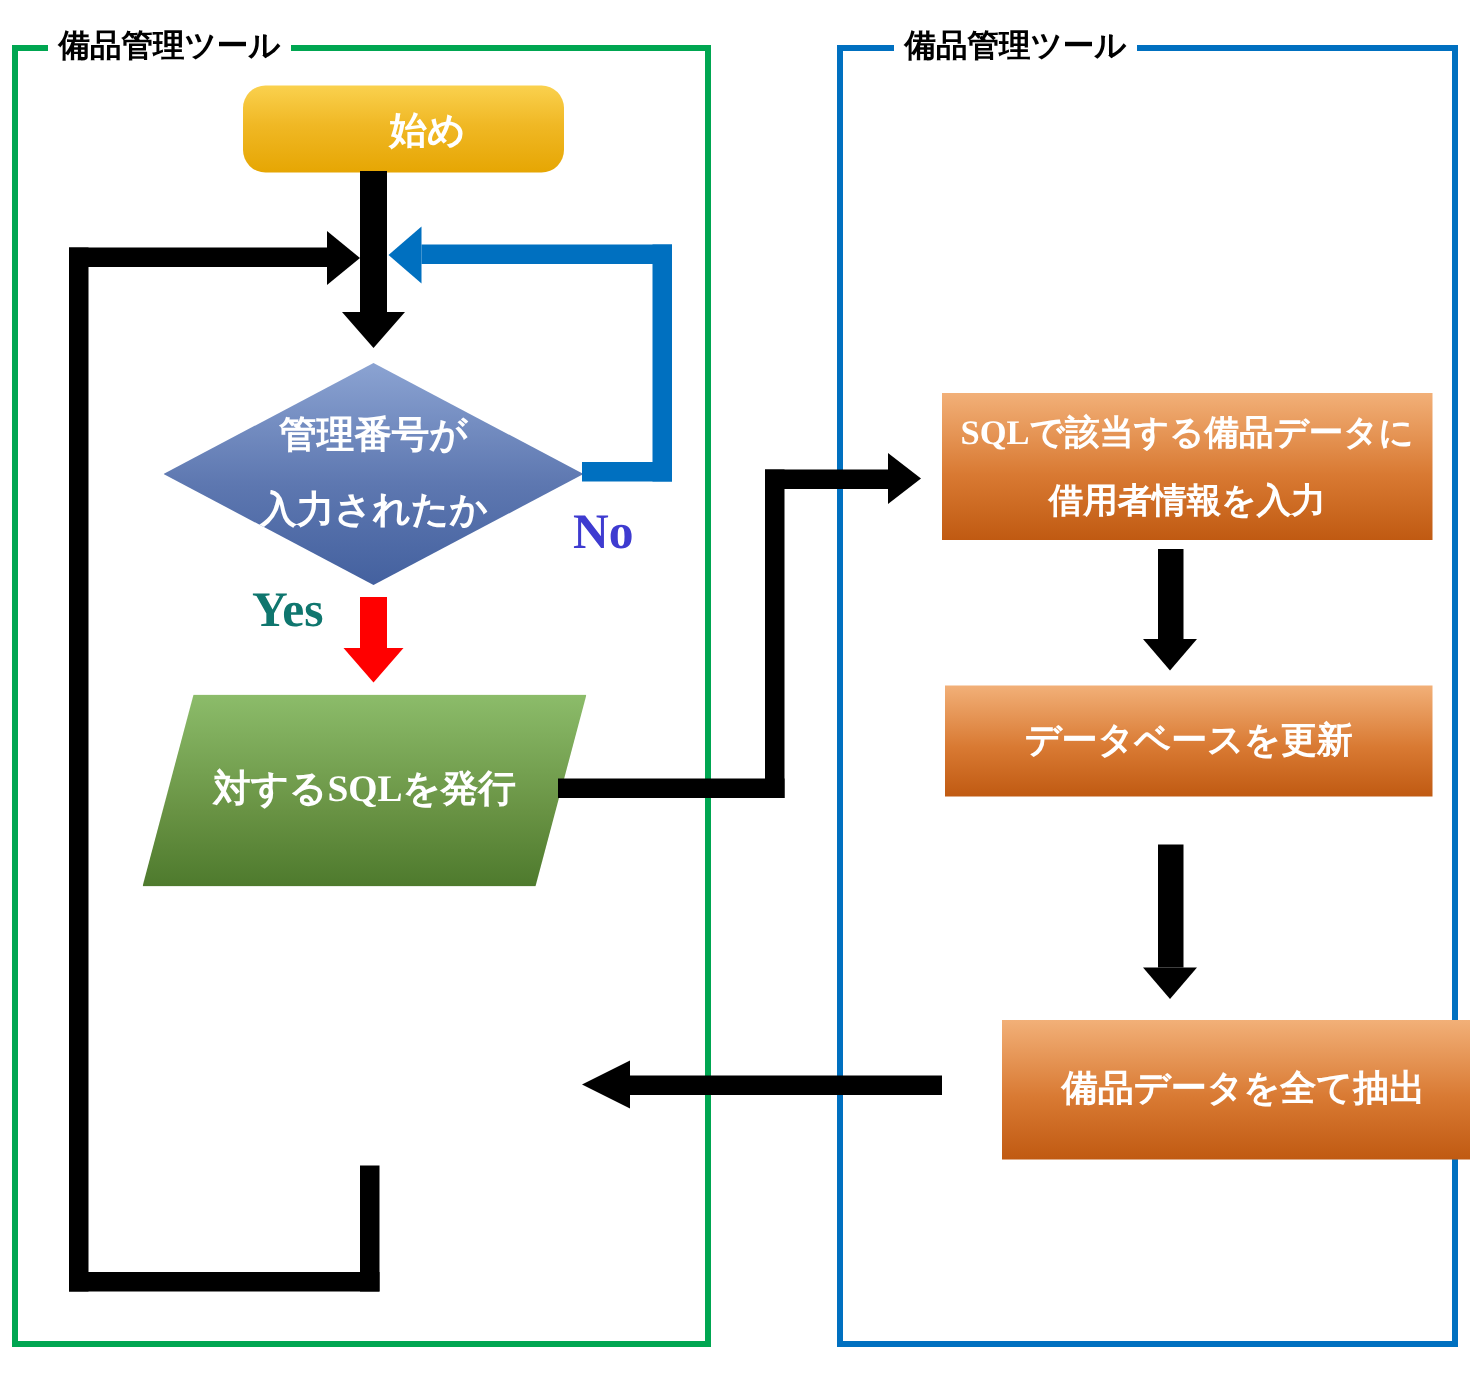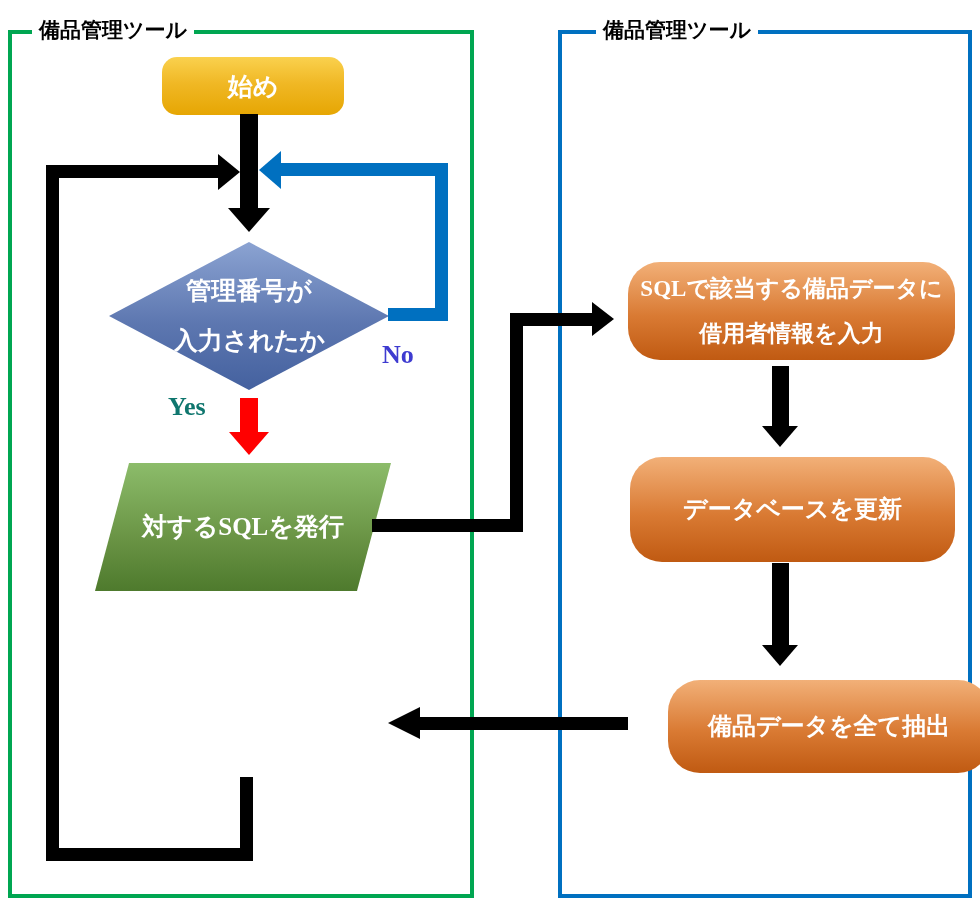--- a/index.html
+++ b/index.html
@@ -21,44 +21,45 @@
   .node{
     position:absolute;z-index:2;display:flex;flex-direction:column;
     align-items:center;justify-content:center;color:#ffffff;font-weight:bold;
     text-align:center;
   }
   .node span{display:block;}
   .start{
     left:162px;top:57px;width:182px;height:58px;border-radius:15px;
     background:linear-gradient(180deg,#fad14e 0%,#f0b825 45%,#e6a603 100%);
     font-size:25px;
+    padding-left:32px;
   }
   .decision{
     left:109px;top:242px;width:280px;height:148px;
     background:linear-gradient(180deg,#8ba3d2 0%,#5d77b0 55%,#44619f 100%);
     clip-path:polygon(50% 0%,100% 50%,50% 100%,0% 50%);
     font-size:25px;line-height:50px;
   }
   .para{
     background:linear-gradient(180deg,#8cbc6a 0%,#699344 60%,#4e7a2d 100%);
     font-size:25px;line-height:44px;
   }
   .para1{left:95px;top:463px;width:296px;height:128px;
     clip-path:polygon(11.5% 0,100% 0,88.5% 100%,0 100%);}
   .para2{left:106px;top:657px;width:280px;height:121px;
     clip-path:polygon(10.7% 0,100% 0,89.3% 100%,0 100%);}
   .proc{
     background:linear-gradient(180deg,#f2b078 0%,#d97a33 55%,#c05a12 100%);
-    font-size:24px;line-height:45px;border-radius:32px;
+    font-size:24px;line-height:45px;
   }
   .proc1{left:628px;top:262px;width:327px;height:98px;font-size:23px;}
-  .proc2{left:630px;top:457px;width:325px;height:105px;}
+  .proc2{left:630px;top:457px;width:325px;height:74px;}
   .proc3{left:668px;top:680px;width:322px;height:93px;}
   
-  .branch{position:absolute;z-index:3;font-weight:bold;font-size:26px;line-height:28px;}
+  .branch{position:absolute;z-index:3;font-weight:bold;font-size:33px;line-height:28px;}
   .yes{left:168px;top:393px;color:#0f766e;}
   .no{left:382px;top:341px;color:#3E3BD0;}
   
   .seg{position:absolute;z-index:4;background:#000;}
   .seg.blue-s{background:#0070C0;}
   .seg.red-s{background:#FF0000;}
   .head{position:absolute;z-index:4;width:0;height:0;}
   
   .a1-shaft{left:240px;top:114px;width:18px;height:94px;}
   .a1-head{left:228px;top:208px;border-left:21px solid transparent;border-right:21px solid transparent;border-top:24px solid #000;}

